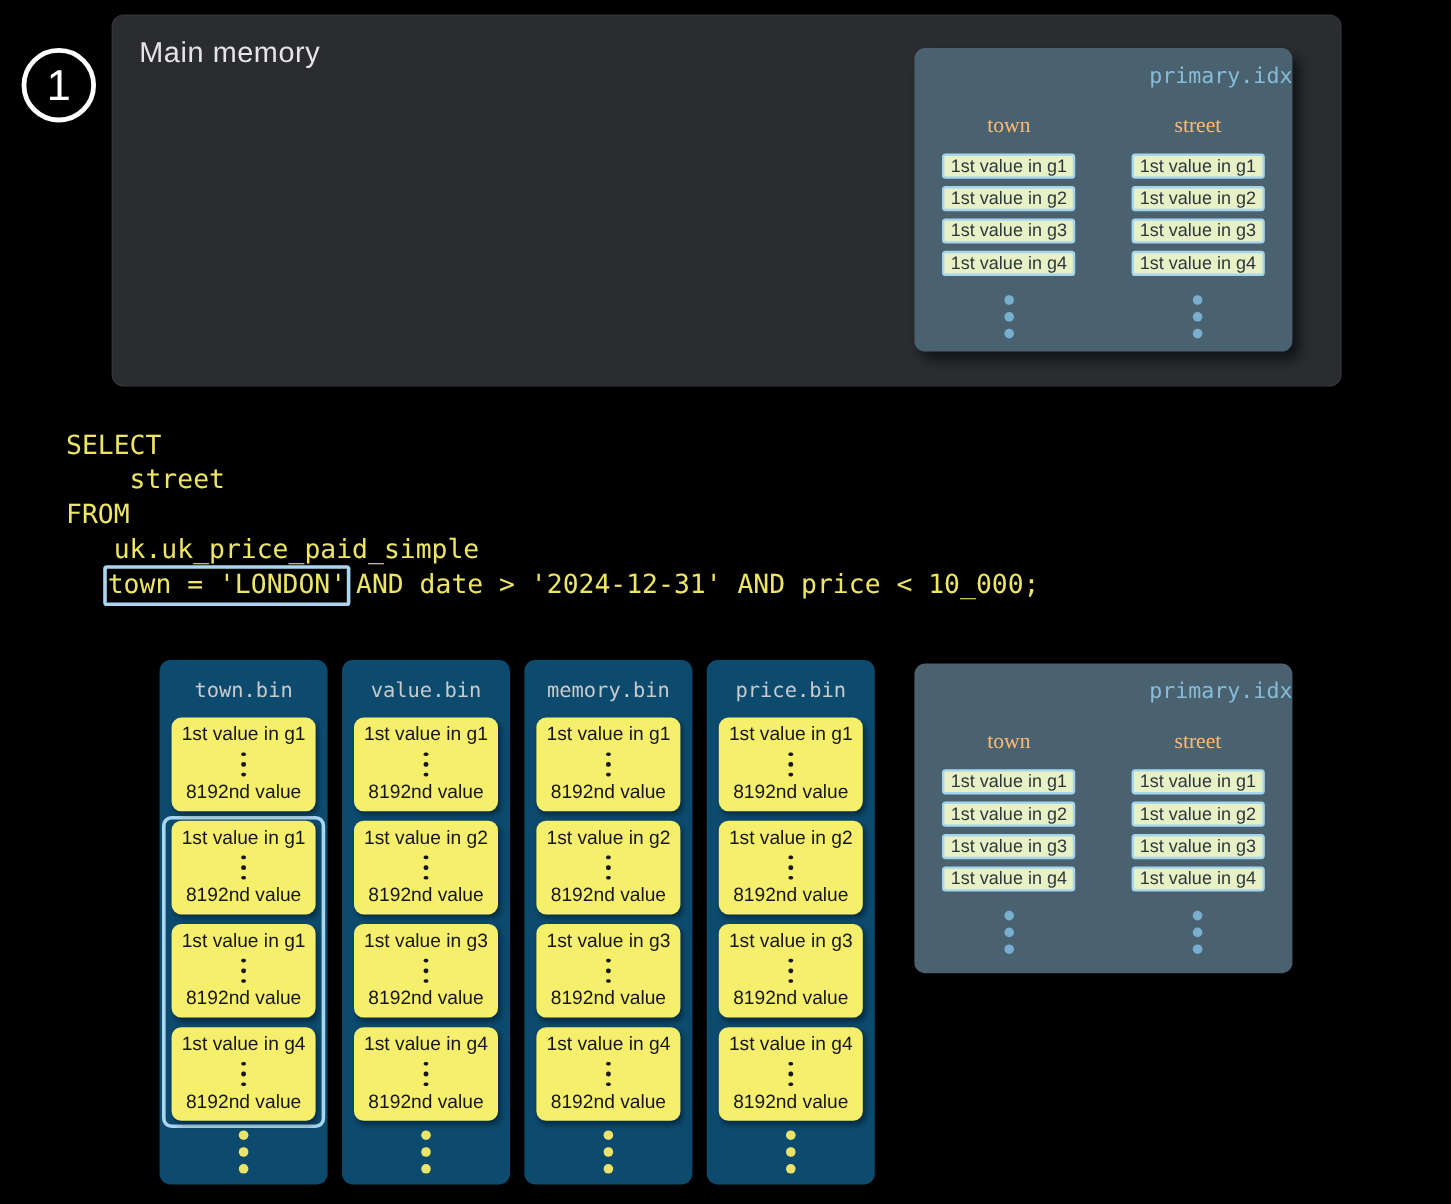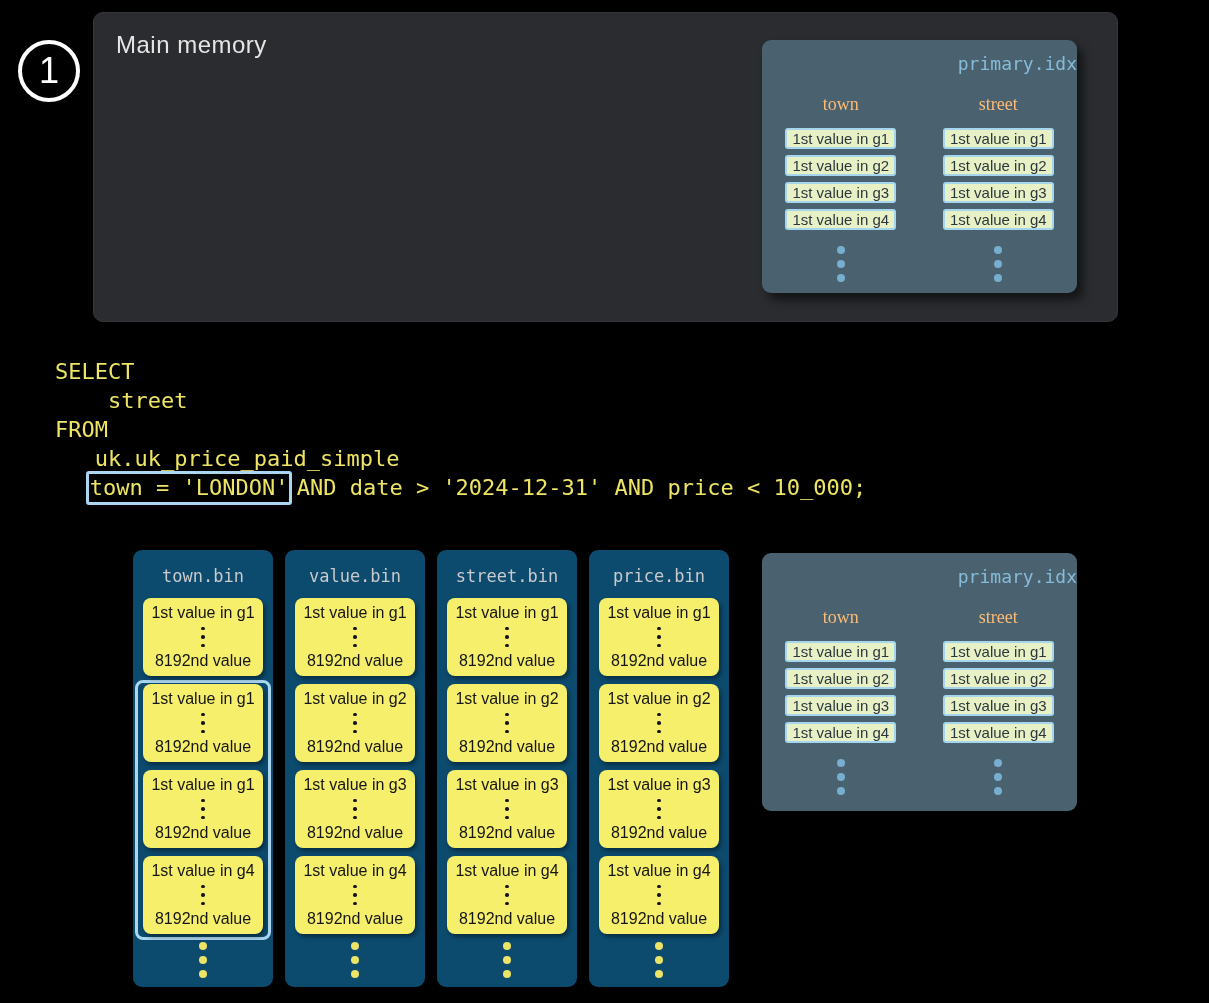--- a/index.html
+++ b/index.html
@@ -200,21 +200,21 @@
             <div class="block-line">8192nd value</div>
           </div>
         </div>
         <div class="dots yellow bin-dots">
           <span class="dot"></span>
           <span class="dot"></span>
           <span class="dot"></span>
         </div>
       </div>
       <div class="bin" style="left:437px">
-        <div class="bin-title">street.bin</div>
+        <div class="bin-title">memory.bin</div>
         <div class="bin-blocks">
           <div class="block">
             <div class="block-line">1st value in g1</div>
             <div class="vdots">
               <i></i>
               <i></i>
               <i></i>
             </div>
             <div class="block-line">8192nd value</div>
           </div>

